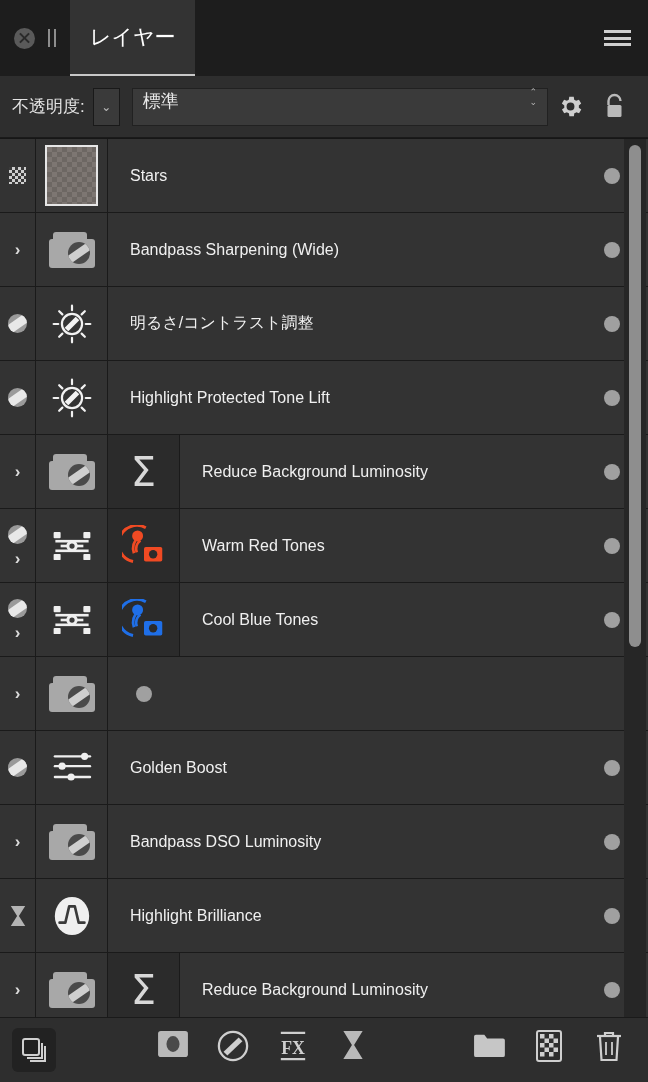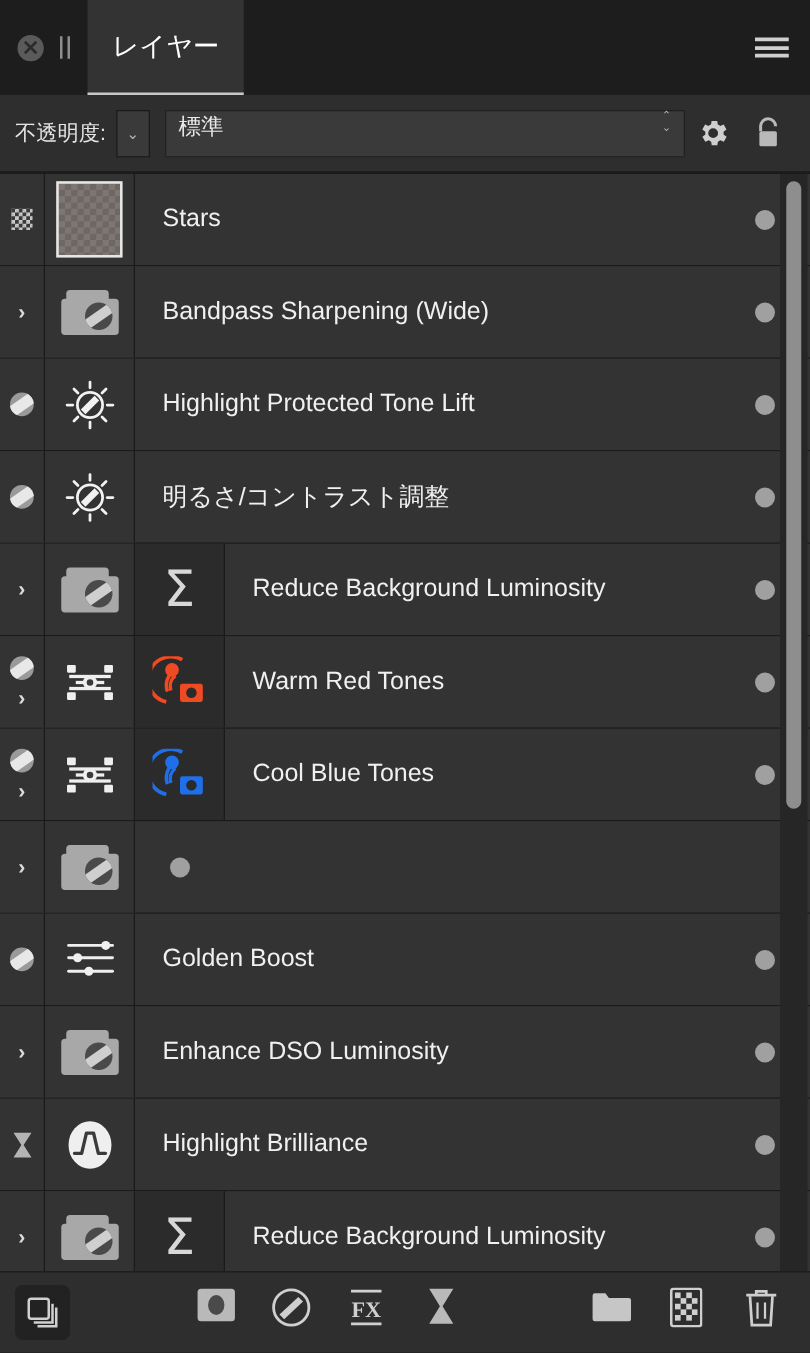--- a/index.html
+++ b/index.html
@@ -177,21 +177,21 @@
     display: flex;
     align-items: center;
     justify-content: center;
   }
   .col-name {
     flex: 1;
     display: flex;
     align-items: center;
     padding-left: 22px;
     color: #f0f0f0;
-    font-size: 20px;
+    font-size: 16px;
     min-width: 0;
     overflow: hidden;
     white-space: nowrap;
   }
   .col-dot {
     width: 72px;
     flex: 0 0 72px;
     display: flex;
     align-items: center;
     justify-content: center;
@@ -398,20 +398,46 @@
       <span class="chev">›</span>
     </div>
     <div class="col-thumb">
       <div class="thumb-group">
         <div class="back"></div>
           <div class="front"></div>
           <div class="circ"></div>
       </div>
     </div>
     <div class="col-name">Bandpass Sharpening (Wide)</div>
+    <div class="col-dot">
+        <div class="dot"></div>
+      </div>
+  </div>
+
+  <div class="row">
+    <div class="col-state">
+      <div class="mask-oval"></div>
+    </div>
+    <div class="col-thumb">
+      <svg width="44" height="44" viewBox="0 0 48 48">
+        <circle cx="24" cy="24" r="11" fill="none" stroke="#f2f2f2" stroke-width="2.4"></circle>
+        <path d="M28 16 L32 20 L20 32 L16 28 Z" fill="#f2f2f2"></path>
+        <g stroke="#f2f2f2" stroke-width="2.4" stroke-linecap="round">
+          <line x1="24" y1="4" x2="24" y2="9"></line>
+          <line x1="24" y1="39" x2="24" y2="44"></line>
+          <line x1="4" y1="24" x2="9" y2="24"></line>
+          <line x1="39" y1="24" x2="44" y2="24"></line>
+          <line x1="10" y1="10" x2="13.5" y2="13.5"></line>
+          <line x1="34.5" y1="34.5" x2="38" y2="38"></line>
+          <line x1="10" y1="38" x2="13.5" y2="34.5"></line>
+          <line x1="34.5" y1="13.5" x2="38" y2="10"></line>
+        </g>
+      </svg>
+    </div>
+    <div class="col-name">明るさ/コントラスト調整</div>
     <div class="col-dot">
         <div class="dot"></div>
       </div>
   </div>
 
   <div class="row">
     <div class="col-state">
       <div class="mask-oval"></div>
     </div>
     <div class="col-thumb">
@@ -431,46 +457,20 @@
       </svg>
     </div>
     <div class="col-name">Highlight Protected Tone Lift</div>
     <div class="col-dot">
         <div class="dot"></div>
       </div>
   </div>
 
   <div class="row">
     <div class="col-state">
-      <div class="mask-oval"></div>
-    </div>
-    <div class="col-thumb">
-      <svg width="44" height="44" viewBox="0 0 48 48">
-        <circle cx="24" cy="24" r="11" fill="none" stroke="#f2f2f2" stroke-width="2.4"></circle>
-        <path d="M28 16 L32 20 L20 32 L16 28 Z" fill="#f2f2f2"></path>
-        <g stroke="#f2f2f2" stroke-width="2.4" stroke-linecap="round">
-          <line x1="24" y1="4" x2="24" y2="9"></line>
-          <line x1="24" y1="39" x2="24" y2="44"></line>
-          <line x1="4" y1="24" x2="9" y2="24"></line>
-          <line x1="39" y1="24" x2="44" y2="24"></line>
-          <line x1="10" y1="10" x2="13.5" y2="13.5"></line>
-          <line x1="34.5" y1="34.5" x2="38" y2="38"></line>
-          <line x1="10" y1="38" x2="13.5" y2="34.5"></line>
-          <line x1="34.5" y1="13.5" x2="38" y2="10"></line>
-        </g>
-      </svg>
-    </div>
-    <div class="col-name">明るさ/コントラスト調整</div>
-    <div class="col-dot">
-        <div class="dot"></div>
-      </div>
-  </div>
-
-  <div class="row">
-    <div class="col-state">
       <span class="chev">›</span>
     </div>
     <div class="col-thumb">
       <div class="thumb-group">
         <div class="back"></div>
           <div class="front"></div>
           <div class="circ"></div>
       </div>
     </div>
     <div class="col-extra">
@@ -599,21 +599,21 @@
     <div class="col-state">
       <span class="chev">›</span>
     </div>
     <div class="col-thumb">
       <div class="thumb-group">
         <div class="back"></div>
           <div class="front"></div>
           <div class="circ"></div>
       </div>
     </div>
-    <div class="col-name">Enhance DSO Luminosity</div>
+    <div class="col-name">Bandpass DSO Luminosity</div>
     <div class="col-dot">
         <div class="dot"></div>
       </div>
   </div>
 
   <div class="row">
     <div class="col-state">
       <svg class="hourglass" viewBox="0 0 20 24">
         <path d="M2 1 H18 L11 12 L18 23 H2 L9 12 Z" fill="#b4b4b4"></path>
       </svg>

